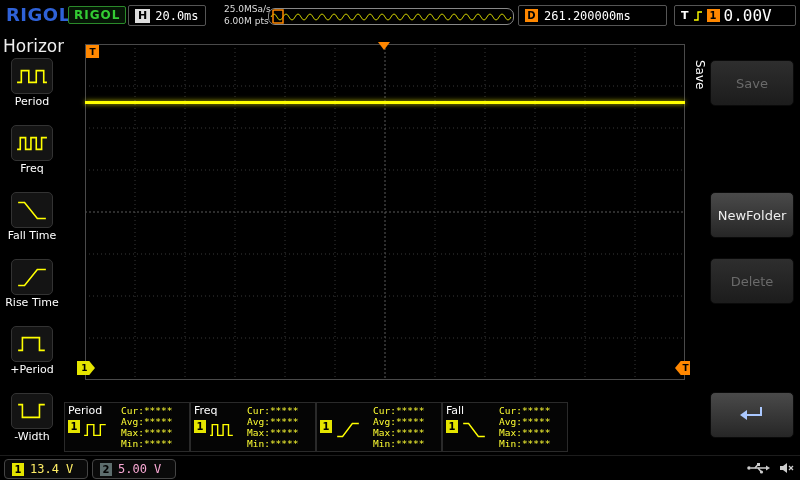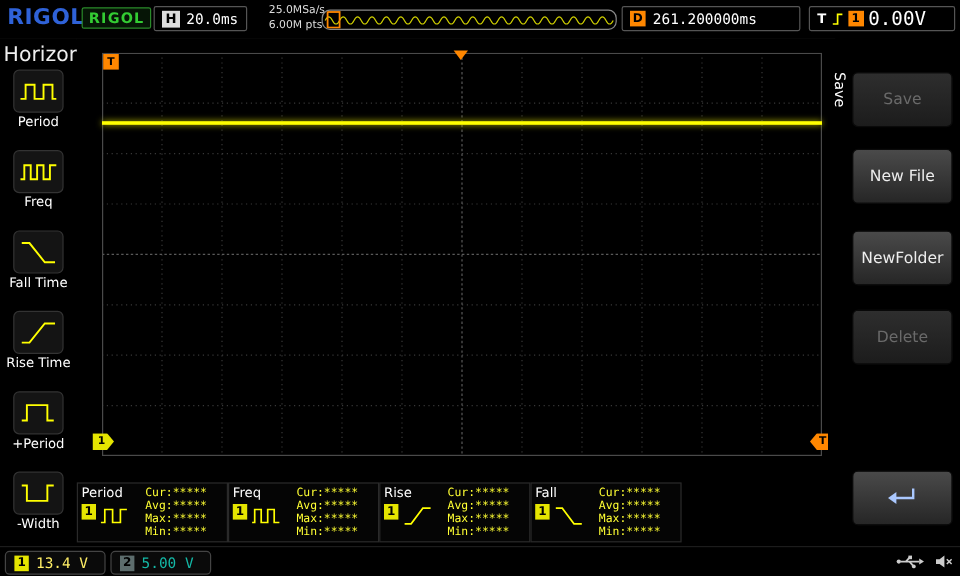--- a/index.html
+++ b/index.html
@@ -76,21 +76,21 @@
 
   
   .status-bar{position:absolute;left:0;top:455px;width:800px;height:25px;background:#000;border-top:1px solid #1c1c1c;}
   .ch-box{position:absolute;top:3px;height:18px;display:flex;align-items:center;gap:6px;
           border:1px solid #444;border-radius:4px;background:#0a0a0a;padding:0 7px;cursor:pointer;}
   .ch1-box{left:4px;width:68px;}
   .ch1-box .val{color:#ffee66;font-size:12px;font-family:"DejaVu Sans Mono",monospace;}
   .ch2-box{left:92px;width:68px;}
   .ch2-badge{width:12px;height:13px;background:#5d6d6d;color:#000;font-size:10px;font-weight:bold;
              display:flex;align-items:center;justify-content:center;}
-  .ch2-box .val{color:#14b8a6;font-size:12px;font-family:"DejaVu Sans Mono",monospace;}
+  .ch2-box .val{color:#f9a8d4;font-size:12px;font-family:"DejaVu Sans Mono",monospace;}
   .tray{position:absolute;right:6px;top:5px;display:flex;align-items:center;gap:8px;}
 </style>
 </head>
 <body>
 
 <div class="screen">
 
   <header class="topbar">
     <div class="logo">RIGOL</div>
     <div class="auto-badge">RIGOL</div>
@@ -248,21 +248,20 @@
         </div>
         <div class="panel-lines">
           <div>Cur:*****</div>
           <div>Avg:*****</div>
           <div>Max:*****</div>
           <div>Min:*****</div>
         </div>
       </div>
 
       <div class="panel" style="left:252px">
-        <div class="panel-title">Rise</div>
         <div class="panel-left">
           <span class="ch-badge">1</span>
           <svg width="26" height="20" viewBox="0 0 24 18">
             <polyline points="2,15 7,15 16,3 22,3" stroke="#ffff00" stroke-width="1.3" fill="none"></polyline>
             </svg>
         </div>
         <div class="panel-lines">
           <div>Cur:*****</div>
           <div>Avg:*****</div>
           <div>Max:*****</div>
@@ -286,21 +285,20 @@
         </div>
       </div>
 
     </section>
   </main>
 
   <aside class="right-menu">
     <div class="menu-tab">Save</div>
 
     <div class="menu-btn disabled" style="top:28px">Save</div>
-    <div class="menu-btn" style="top:92px">New File</div>
     <div class="menu-btn" style="top:160px">NewFolder</div>
     <div class="menu-btn disabled" style="top:226px">Delete</div>
 
     <div class="menu-btn" style="top:360px">
       <svg width="30" height="22">
         <path d="M24 3 v8 H9" stroke="#aac8ff" stroke-width="2" fill="none"></path>
         <polygon points="10,6 3,11 10,16" fill="#aac8ff"></polygon>
       </svg>
     </div>
   </aside>

